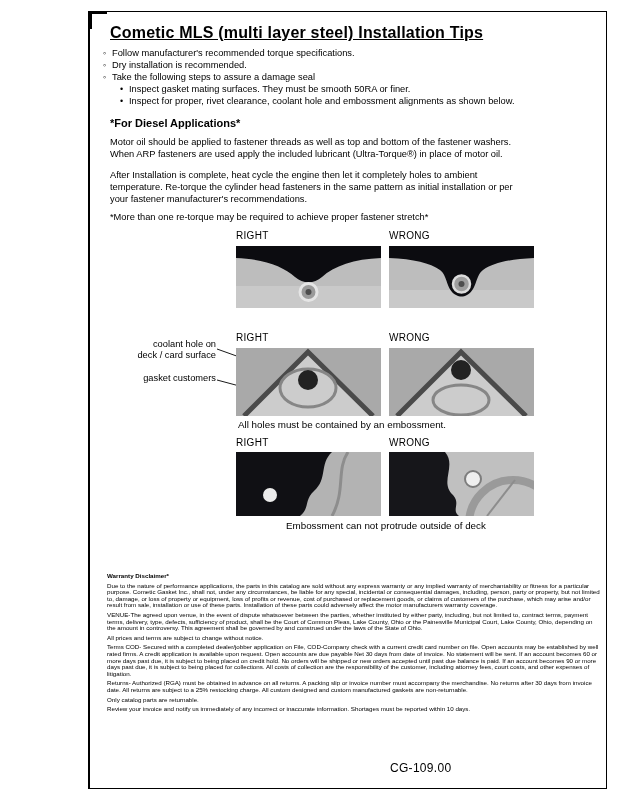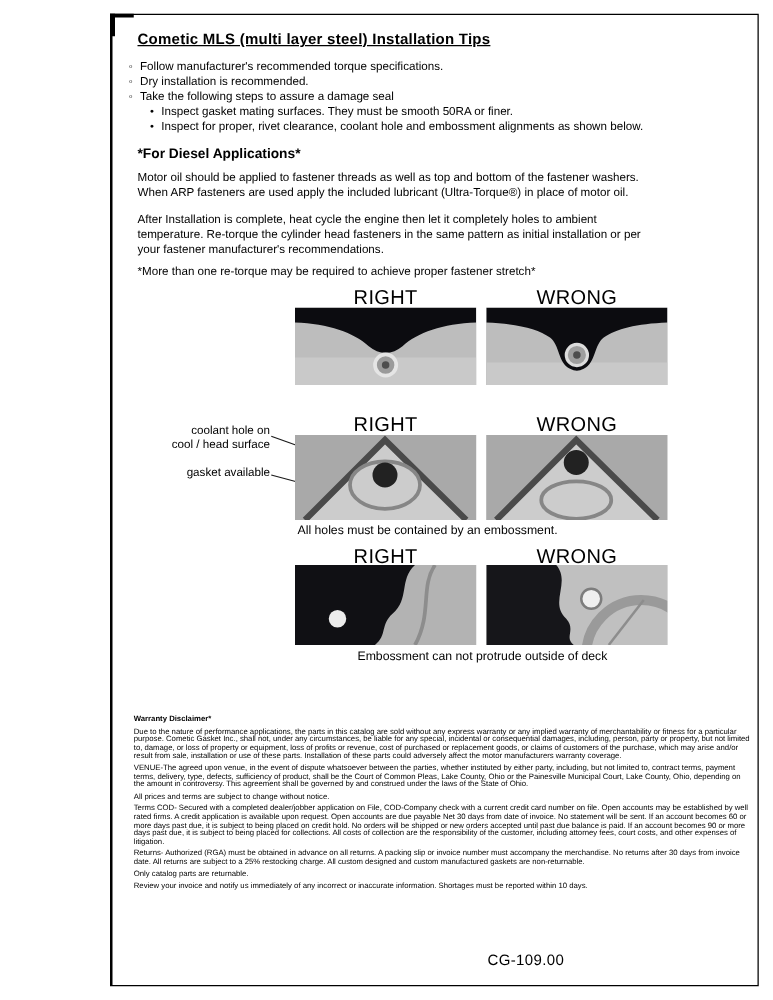--- a/index.html
+++ b/index.html
@@ -5,35 +5,35 @@
   * { margin:0; padding:0; box-sizing:border-box; }
   html,body { background:#ffffff; }
   body { font-family:"Liberation Sans", sans-serif; color:#000; }
   .page { position:relative; width:618px; height:800px; background:#fff; overflow:hidden; }
   .frame { position:absolute; left:88px; top:11px; width:519px; height:778px;
            border:1px solid #000; border-left-width:2px; }
   .frame::before { content:""; position:absolute; left:-2px; top:-1px; width:15px; height:15px;
                    border-left:4px solid #000; border-top:3px solid #000; }
 
   .abs { position:absolute; }
-  .title { left:110px; top:24px; font-size:12px; font-weight:bold; text-decoration:underline; letter-spacing:.2px; }
+  .title { left:110px; top:24px; font-size:16px; font-weight:bold; text-decoration:underline; letter-spacing:.2px; }
 
   .bullets { left:103px; top:47px; font-size:9.3px; line-height:12px; width:470px; }
   .b  { position:relative; padding-left:9px; }
   .b::before  { content:"◦"; position:absolute; left:0; top:0; font-size:9px; }
   .sb { position:relative; padding-left:9px; margin-left:17px; }
   .sb::before { content:"•"; position:absolute; left:0; top:0; font-size:9px; }
 
   .diesel-h { left:110px; top:117px; font-size:11px; font-weight:bold; }
   .para { left:110px; width:414px; font-size:9.3px; line-height:12px; }
   .p1 { top:136px; }
   .p2 { top:169px; }
   .note { top:211px; }
 
-  .dw-label { width:145px; text-align:center; font-size:16px; letter-spacing:.3px; }
+  .dw-label { width:145px; text-align:left; font-size:10px; letter-spacing:.3px; }
   .img-box { width:145px; overflow:hidden; background:#b9b9b9; }
   .img-box svg { display:block; }
   .caption { left:238px; font-size:9.8px; line-height:12px; }
 
   .lbl { text-align:right; font-size:9.3px; line-height:11px; }
   .lbl-coolant { left:118px; top:339px; width:98px; }
   .lbl-emboss  { left:104px; top:373px; width:112px; }
 
   .legal { left:107px; top:573px; width:494px; font-size:6.2px; line-height:6.6px; }
   .legal p { margin-bottom:3px; }
@@ -81,23 +81,23 @@
       <circle cx="72.5" cy="38" r="8.5" fill="#9e9e9e" stroke="#dcdcdc" stroke-width="2.5"></circle>
       <circle cx="72.5" cy="38" r="3" fill="#4d4d4d"></circle>
     </svg>
   </div>
 
   <div class="abs dw-label" style="left:236px; top:332px;">RIGHT</div>
   <div class="abs dw-label" style="left:389px; top:332px;">WRONG</div>
 
   <div class="abs lbl lbl-coolant">
     <div>coolant hole on</div>
-    <div>cool / head surface</div>
+    <div>deck / card surface</div>
   </div>
-  <div class="abs lbl lbl-emboss">gasket available</div>
+  <div class="abs lbl lbl-emboss">gasket customers</div>
 
   <svg class="abs" style="left:200px; top:335px;" width="120" height="80" viewBox="0 0 120 80">
     <line x1="17" y1="14" x2="98" y2="43" stroke="#1a1a1a" stroke-width="1"></line>
     <line x1="17" y1="45" x2="88" y2="64" stroke="#1a1a1a" stroke-width="1"></line>
   </svg>
 
   <div class="abs img-box" style="left:236px; top:348px; height:68px;">
     <svg width="145" height="68" viewBox="0 0 145 68">
       <rect width="145" height="68" fill="#a9a9a9"></rect>
       <path d="M8,68 L72,4 L137,68 Z" fill="#cccccc"></path>

